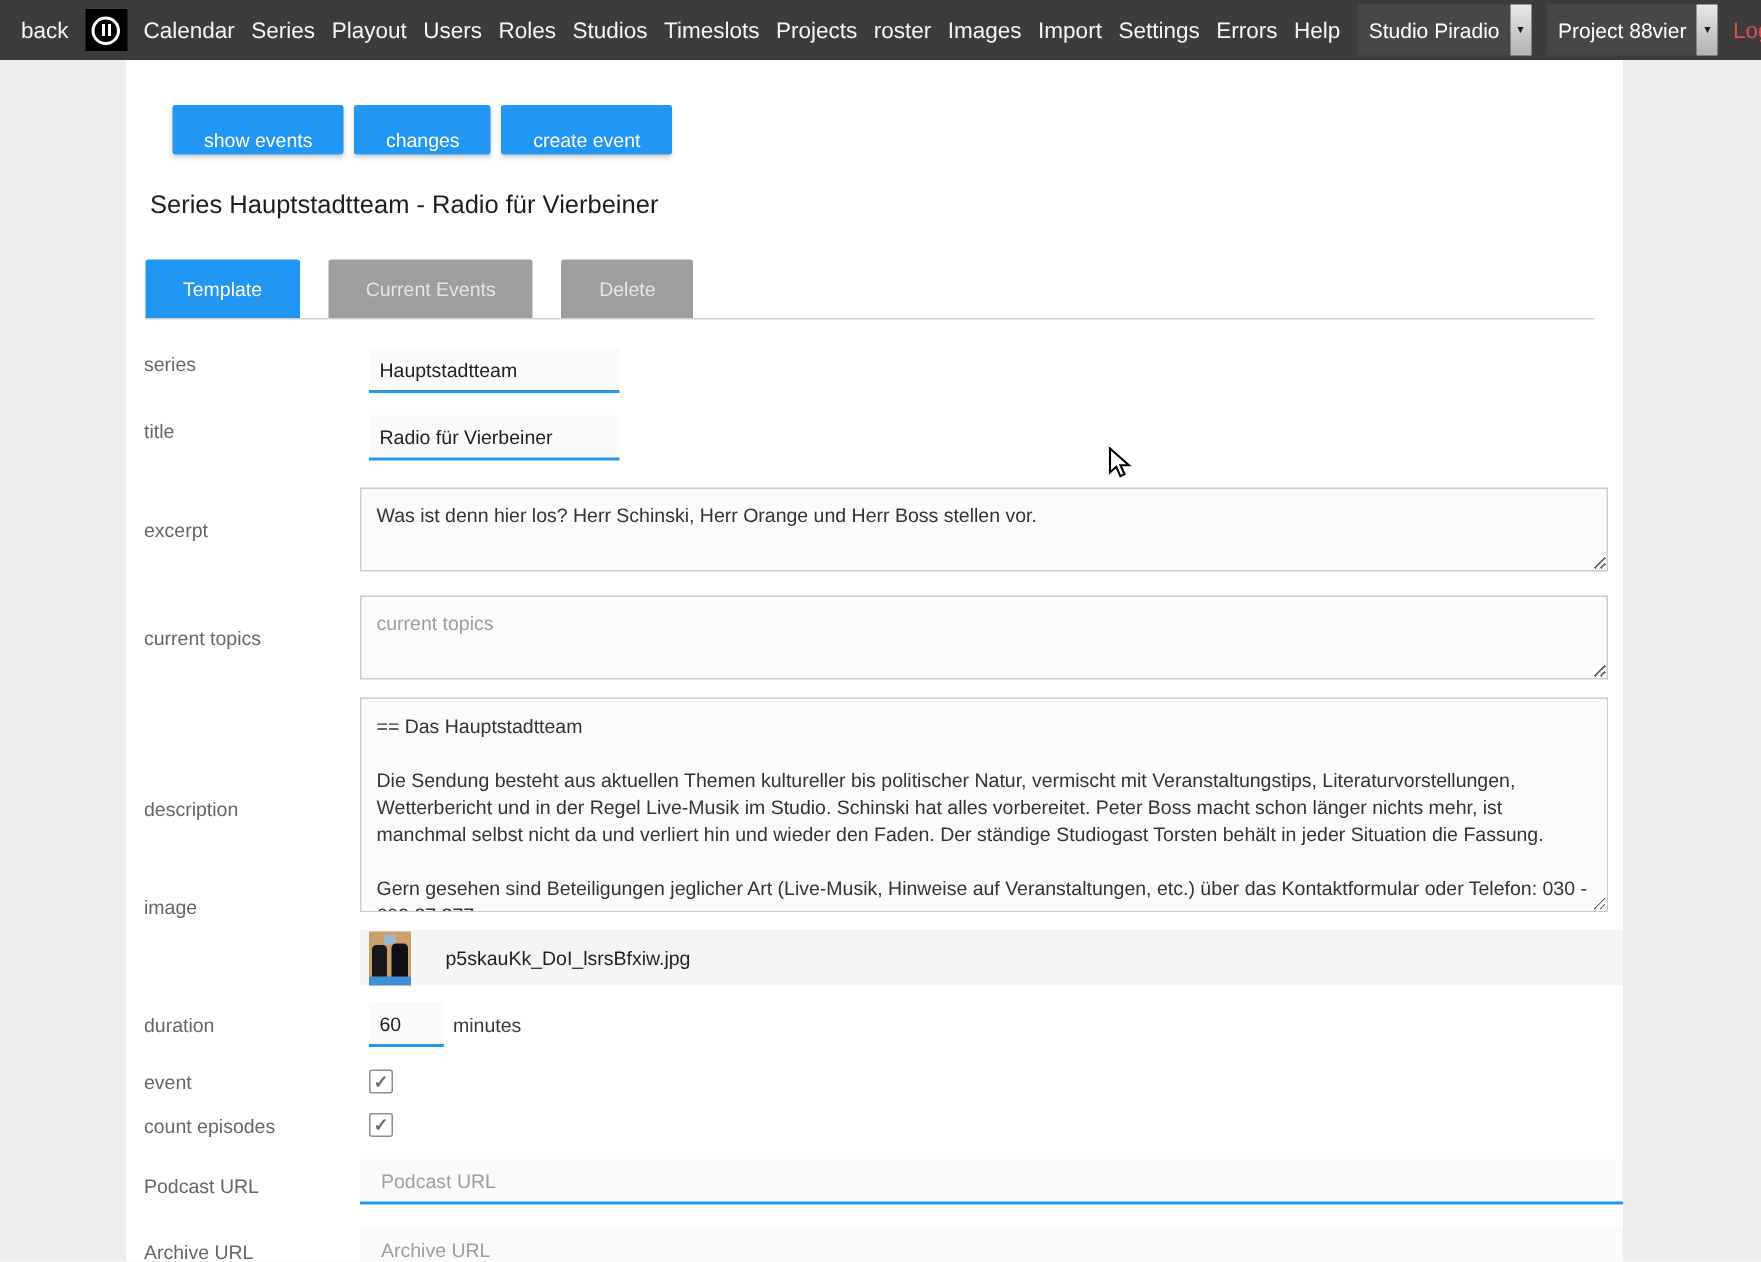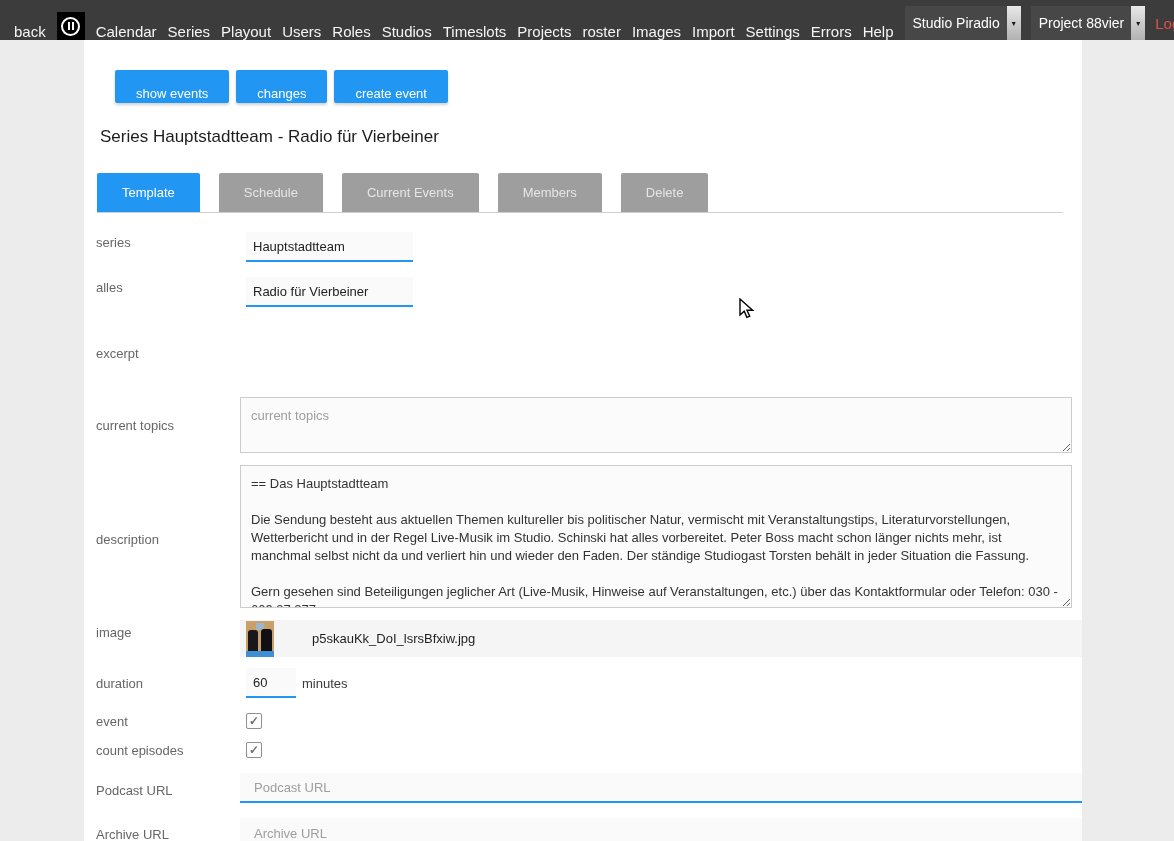--- a/index.html
+++ b/index.html
@@ -1,21 +1,21 @@
 <!DOCTYPE html>
 <html><head>
 <meta charset="utf-8">
 <style>
   * { margin:0; padding:0; box-sizing:border-box; }
   html,body { width:1174px; height:841px; overflow:hidden; }
   body { font-family:"Liberation Sans", sans-serif; background:#ececec; position:relative; }
 
   
   .nav { position:absolute; top:0; left:0; width:1174px; height:40px; background:#3c3c3c;
-         display:flex; align-items:flex-end; padding:0 12px 0 14px; gap:11px; z-index:50; }
+         display:flex; align-items:center; padding:0 12px 0 14px; gap:11px; z-index:50; }
   .nav a { color:#f5f5f5; font-size:15px; text-decoration:none; cursor:pointer; white-space:nowrap; }
   .logo { width:28px; height:28px; background:#000; display:flex; align-items:center; justify-content:center; flex:0 0 auto; }
   .logo .ring { width:19px; height:19px; border:2px solid #fff; border-radius:50%;
                 display:flex; align-items:center; justify-content:center; gap:2px; }
   .logo .bar { width:2px; height:8px; background:#fff; }
   .nav-right { margin-left:auto; display:flex; align-items:center; gap:10px; }
   .nav-select { display:flex; align-items:center; background:#474747; height:34px; padding-left:8px;
                 color:#fff; font-size:14px; cursor:pointer; white-space:nowrap; }
   .nav-select .arrowbox { width:14px; height:34px; margin-left:7px; background:linear-gradient(#e8e8e8,#b2b2b2);
                 display:flex; align-items:center; justify-content:center; font-size:7px; color:#1a1a1a; }
@@ -49,21 +49,21 @@
         outline:none; resize:both; }
   .ta::placeholder { color:#9e9e9e; }
 
   .img-band { position:absolute; left:156px; top:580px; width:842px; height:37px; background:#f5f5f5;
               display:flex; align-items:center; }
   .thumb { width:28px; height:36px; margin-left:6px; background:#c9a06a; position:relative; overflow:hidden; cursor:pointer; }
   .thumb .fig1 { position:absolute; left:2px; top:9px; width:10px; height:22px; background:#17171c; border-radius:3px 3px 0 0; }
   .thumb .fig2 { position:absolute; right:2px; top:8px; width:11px; height:23px; background:#101014; border-radius:3px 3px 0 0; }
   .thumb .head { position:absolute; left:10px; top:2px; width:8px; height:7px; background:#9db6c9; }
   .thumb .sea  { position:absolute; left:0; bottom:0; width:100%; height:6px; background:#3f8fd4; }
-  .img-name { margin-left:38px; font-size:13px; color:#1f1f1f; }
+  .img-name { margin-left:23px; font-size:13px; color:#1f1f1f; }
 
   .unit-label { position:absolute; font-size:13px; color:#3a3a3a; }
 
   .checkbox { position:absolute; left:162px; width:16px; height:16px; background:#fff;
               border:1px solid #8f8f8f; border-radius:2px; cursor:pointer;
               display:flex; align-items:center; justify-content:center;
               font-size:12px; font-weight:bold; color:#6f6f6f; }
 
   
   .cursor { position:absolute; left:738px; top:298px; z-index:99; pointer-events:none; }
@@ -113,45 +113,44 @@
   <div class="btn-row">
     <button class="btn">show events</button>
     <button class="btn">changes</button>
     <button class="btn">create event</button>
   </div>
 
   <div class="page-title">Series Hauptstadtteam - Radio für Vierbeiner</div>
 
   <div class="tabs">
     <div class="tab active">Template</div>
-    <div class="tab">Schedule</div>
     <div class="tab">Current Events</div>
-    <div class="tab">Members</div>
     <div class="tab">Delete</div>
   </div>
 
   <div class="flabel" style="top:195px">series</div>
   <input class="mat-input" style="left: 162px; top: 192px; width: 167px; height: 30px;" value="Hauptstadtteam">
 
-  <div class="flabel" style="top:240px">alles</div>
+  <div class="flabel" style="top:240px">title</div>
   <input class="mat-input" style="left: 162px; top: 237px; width: 167px; height: 30px;" value="Radio für Vierbeiner">
 
   <div class="flabel" style="top:306px">excerpt</div>
+  <textarea class="ta" style="top: 285px; height: 56px;">Was ist denn hier los? Herr Schinski, Herr Orange und Herr Boss stellen vor.</textarea>
 
   <div class="flabel" style="top:378px">current topics</div>
   <textarea class="ta" style="top: 357px; height: 56px;" placeholder="current topics"></textarea>
 
   <div class="flabel" style="top:492px">description</div>
   <textarea class="ta" style="top: 425px; height: 143px;">== Das Hauptstadtteam
 
 Die Sendung besteht aus aktuellen Themen kultureller bis politischer Natur, vermischt mit Veranstaltungstips, Literaturvorstellungen, Wetterbericht und in der Regel Live-Musik im Studio. Schinski hat alles vorbereitet. Peter Boss macht schon länger nichts mehr, ist manchmal selbst nicht da und verliert hin und wieder den Faden. Der ständige Studiogast Torsten behält in jeder Situation die Fassung.
 
 Gern gesehen sind Beteiligungen jeglicher Art (Live-Musik, Hinweise auf Veranstaltungen, etc.) über das Kontaktformular oder Telefon: 030 - 609 37 277.</textarea>
 
-  <div class="flabel" style="top:585px">image</div>
+  <div class="flabel" style="top:557px">image</div>
   <div class="img-band">
     <div class="thumb">
       <span class="head"></span>
         <span class="fig1"></span>
         <span class="fig2"></span>
         <span class="sea"></span>
     </div>
     <span class="img-name">p5skauKk_DoI_lsrsBfxiw.jpg</span>
   </div>
 

